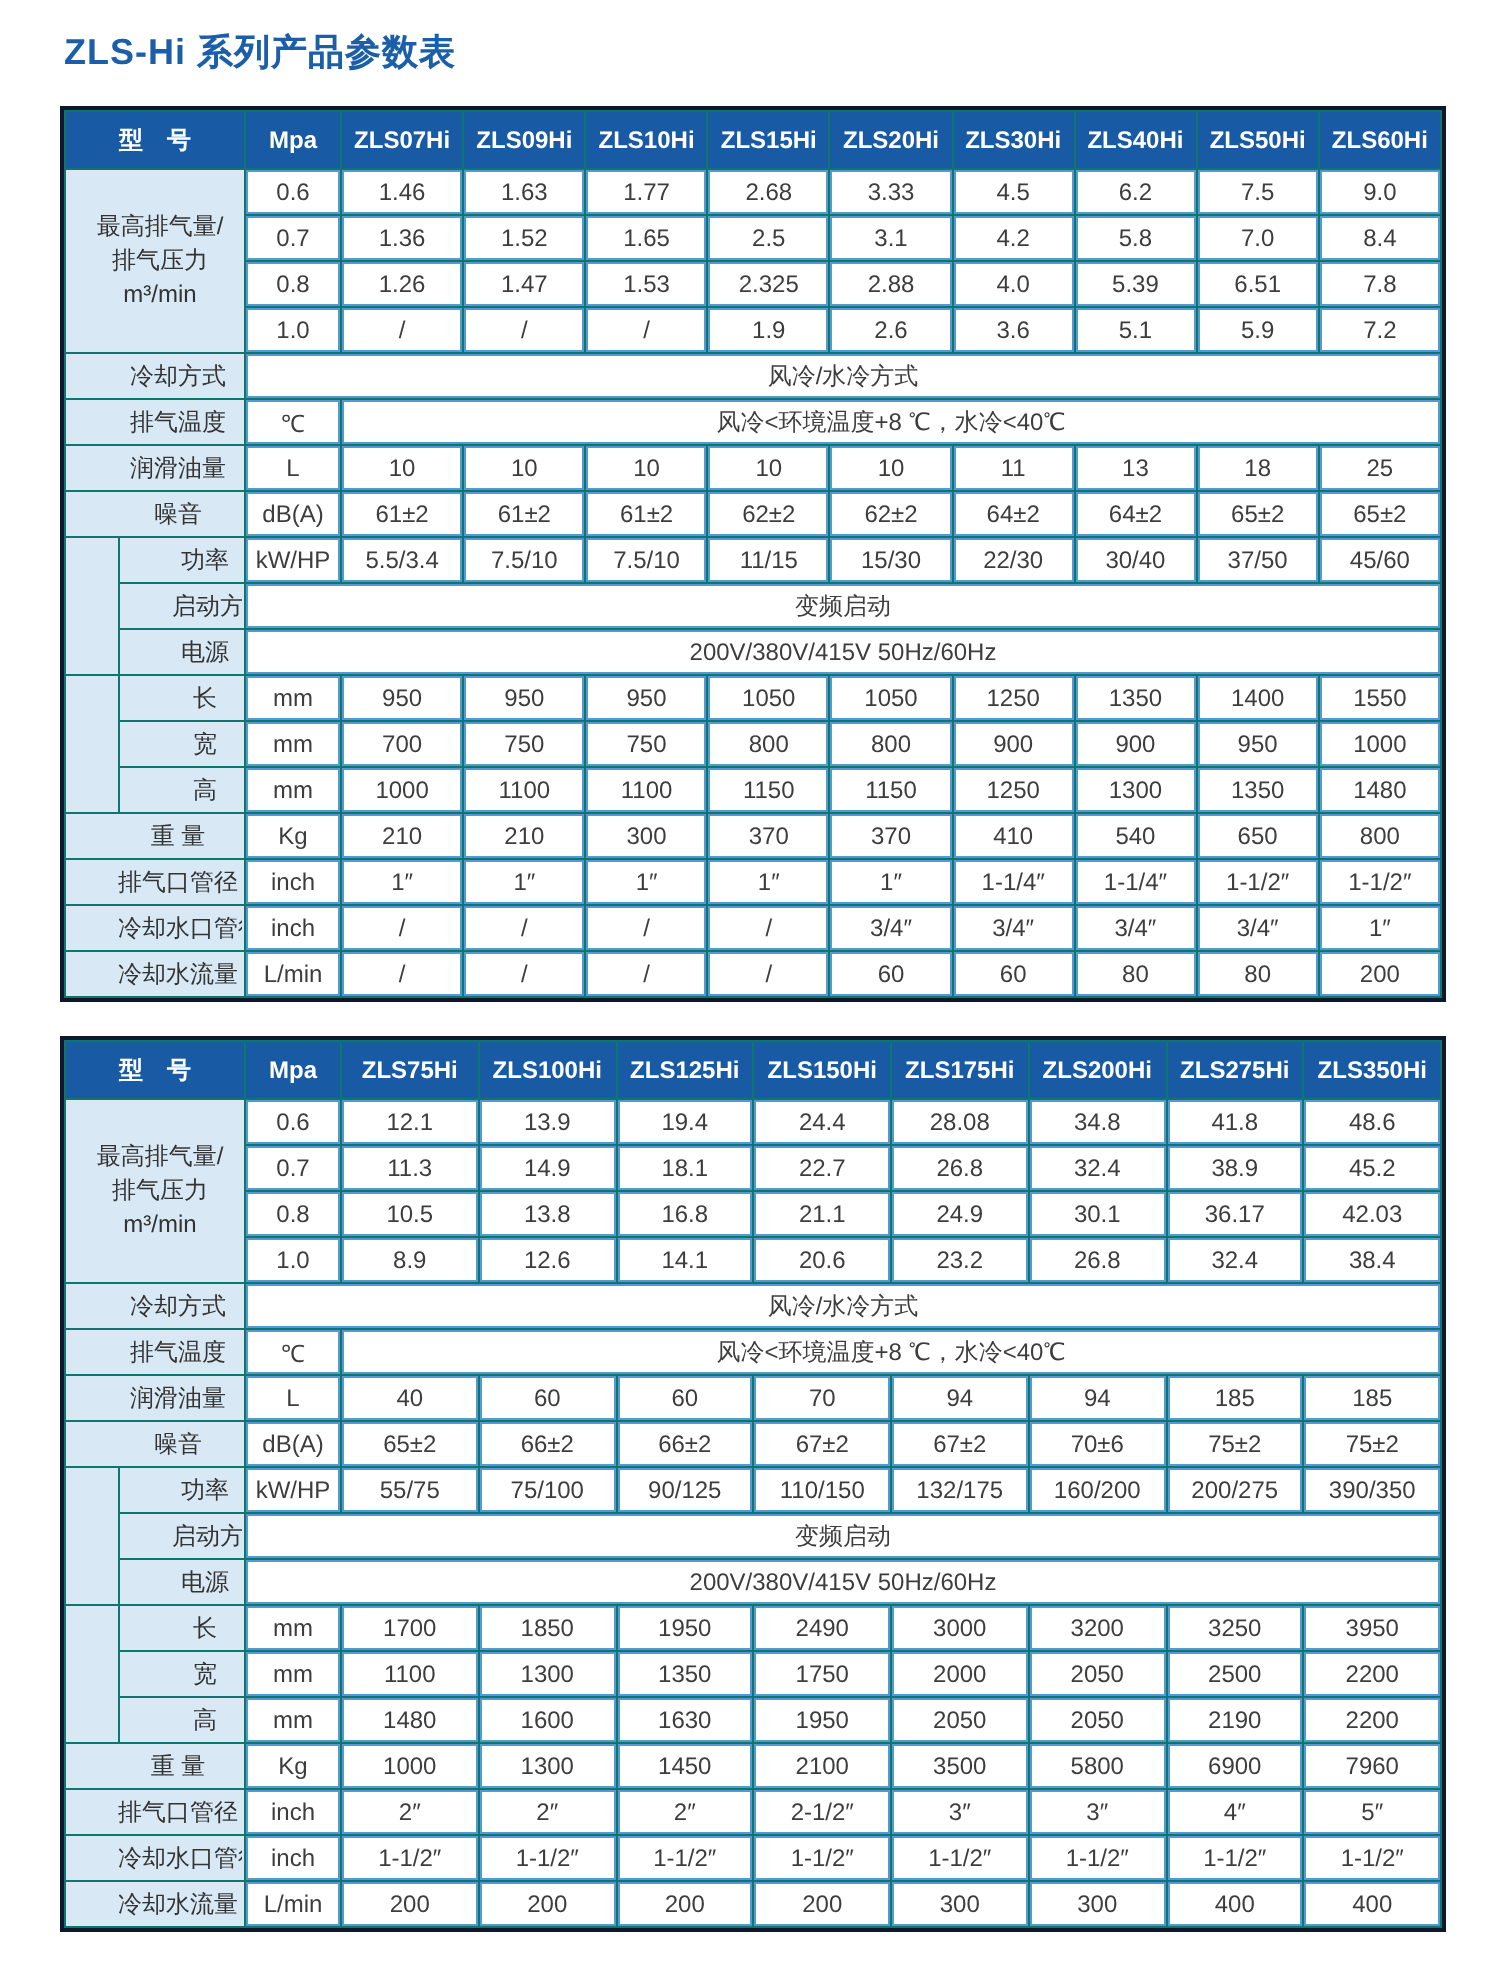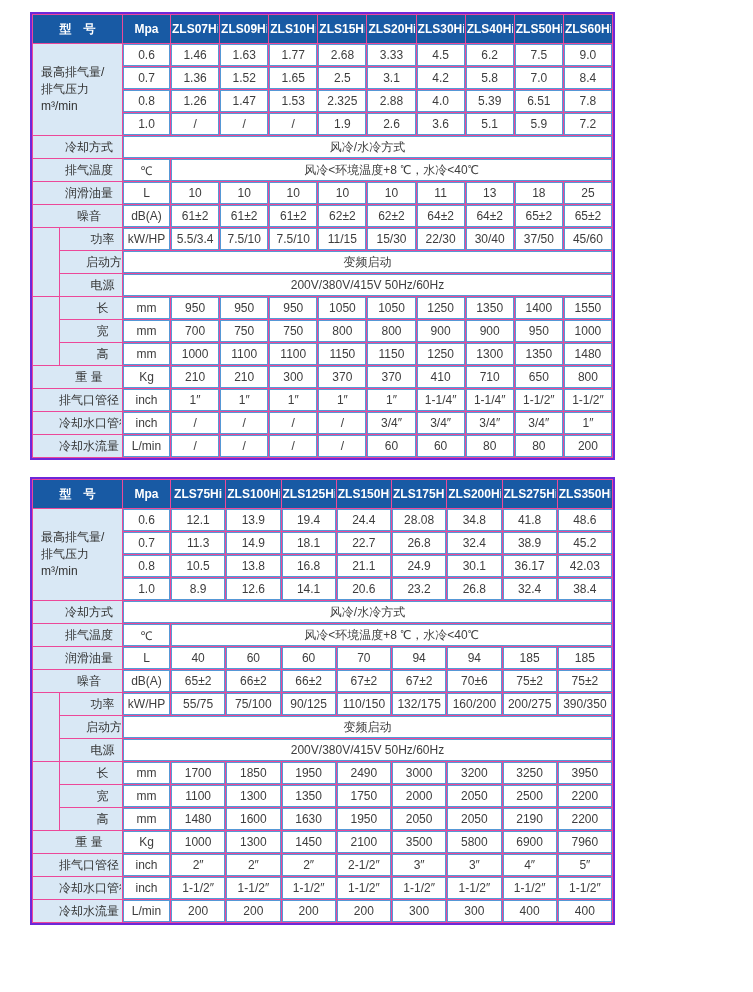--- a/index.html
+++ b/index.html
@@ -1,34 +1,35 @@
 <!DOCTYPE html>
 <html><head>
 <meta charset="utf-8">
 <style>
   html,body{margin:0;padding:0;background:#ffffff;}
   body{width:753px;min-height:992px;font-family:"Liberation Sans",sans-serif;}
   .sheet{padding:12px 30px 10px 30px;}
   .title{color:#1b5fa8;font-size:18px;font-weight:bold;margin:2px 0 15px 2px;letter-spacing:0.5px;}
-  table.spec-table{width:585px;table-layout:fixed;border-collapse:separate;border-spacing:1px;
-    border:2px solid #6d28d9;background:#ec4899;margin:0 0 17px 0;}
+  table.spec-table{width:693px;table-layout:fixed;border-collapse:separate;border-spacing:1px;
+    border:2px solid #0f172a;background:#0f766e;margin:0 0 17px 0;}
   th{background:#185aa4;color:#ffffff;font-weight:bold;font-size:12px;height:24px;padding:1px 0;
      border:1px solid #185aa4;overflow:hidden;white-space:nowrap;}
   td{background:#ffffff;border:1px solid #5598d6;font-size:12px;color:#3d3d3d;text-align:center;
      height:20px;padding:0 2px;overflow:hidden;white-space:nowrap;}
   td.label{background:#d9e8f5;border-color:#d9e8f5;color:#333333;padding-left:25px;}
-  td.cap{text-align:left;padding-left:7px;vertical-align:middle;margin-left:24px;}
+  td.cap{text-align:center;padding-left:7px;vertical-align:middle;margin-left:24px;}
   .cap-line{font-size:12px;line-height:1.4;color:#333333;}
   td.group{vertical-align:middle;text-align:left;}
   .vtext{display:inline-block;width:1.05em;word-break:break-all;line-height:1.5;font-size:12px;color:#333333;}
 </style>
 </head>
 <body>
 
 <div class="sheet">
+  <div class="title">ZLS-Hi 系列产品参数表</div>
 
 <table class="spec-table">
       <colgroup>
         <col style="width: 26px;">
         <col style="width: 62px;">
         <col style="width: 47px;">
         <col>
         <col>
         <col>
         <col>
@@ -204,21 +205,21 @@
         </tr>
         <tr>
           <td class="label" colspan="2">重 量</td>
           <td class="unit">Kg</td>
           <td>210</td>
           <td>210</td>
           <td>300</td>
           <td>370</td>
           <td>370</td>
           <td>410</td>
-          <td>710</td>
+          <td>540</td>
           <td>650</td>
           <td>800</td>
         </tr>
         <tr>
           <td class="label" colspan="2">排气口管径</td>
           <td class="unit">inch</td>
           <td>1″</td>
           <td>1″</td>
           <td>1″</td>
           <td>1″</td>

